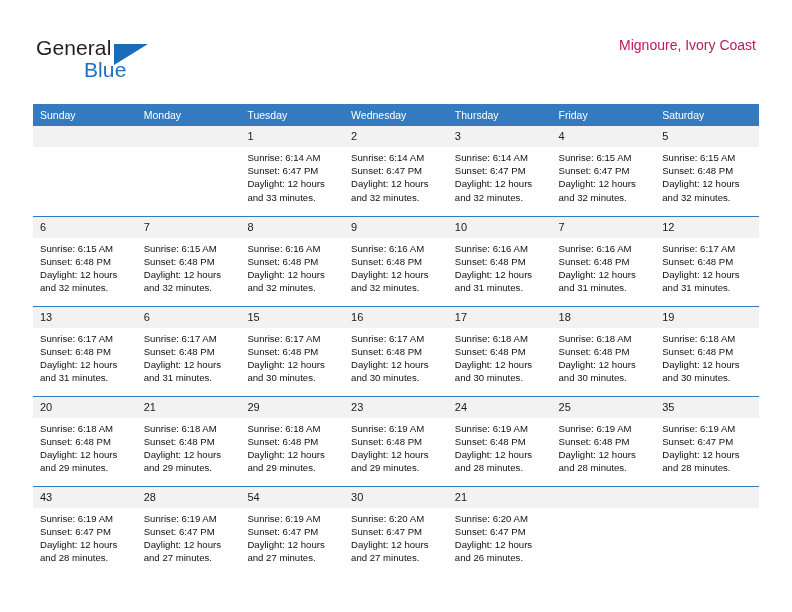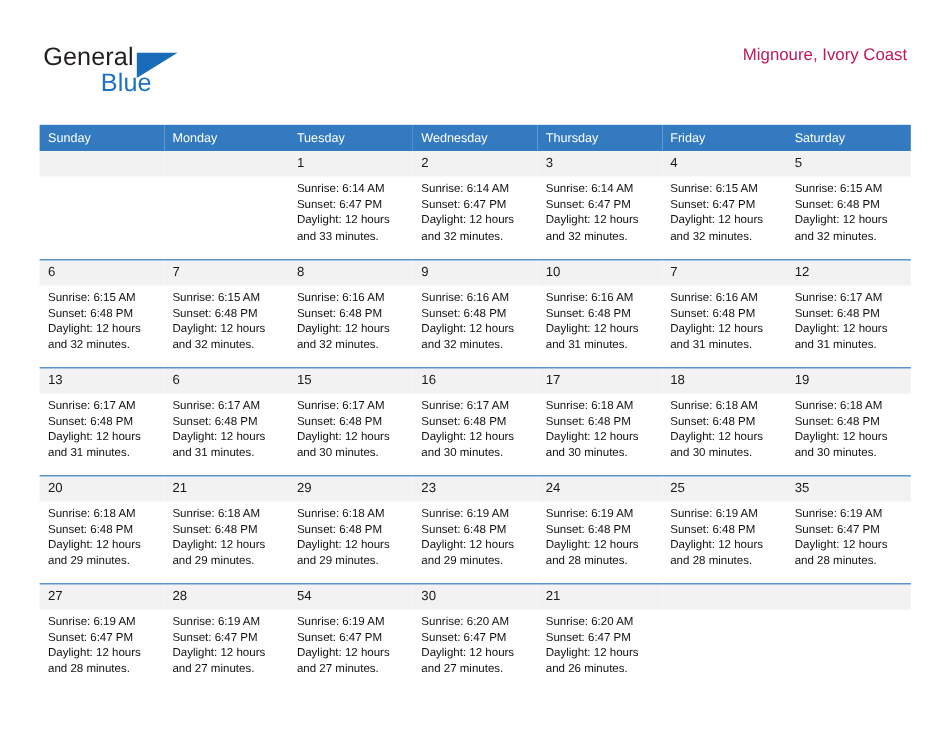--- a/index.html
+++ b/index.html
@@ -434,21 +434,21 @@
             <div class="cellinfo">
               <div>Sunrise: 6:19 AM</div>
               <div>Sunset: 6:47 PM</div>
               <div>Daylight: 12 hours</div>
               <div>and 28 minutes.</div>
             </div>
           </td>
         </tr>
         <tr class="week-row">
           <td class="">
-            <span class="daynum">27</span>
+            <span class="daynum">43</span>
             <div class="cellinfo">
               <div>Sunrise: 6:19 AM</div>
               <div>Sunset: 6:47 PM</div>
               <div>Daylight: 12 hours</div>
               <div>and 28 minutes.</div>
             </div>
           </td>
           <td class="">
             <span class="daynum">28</span>
             <div class="cellinfo">

